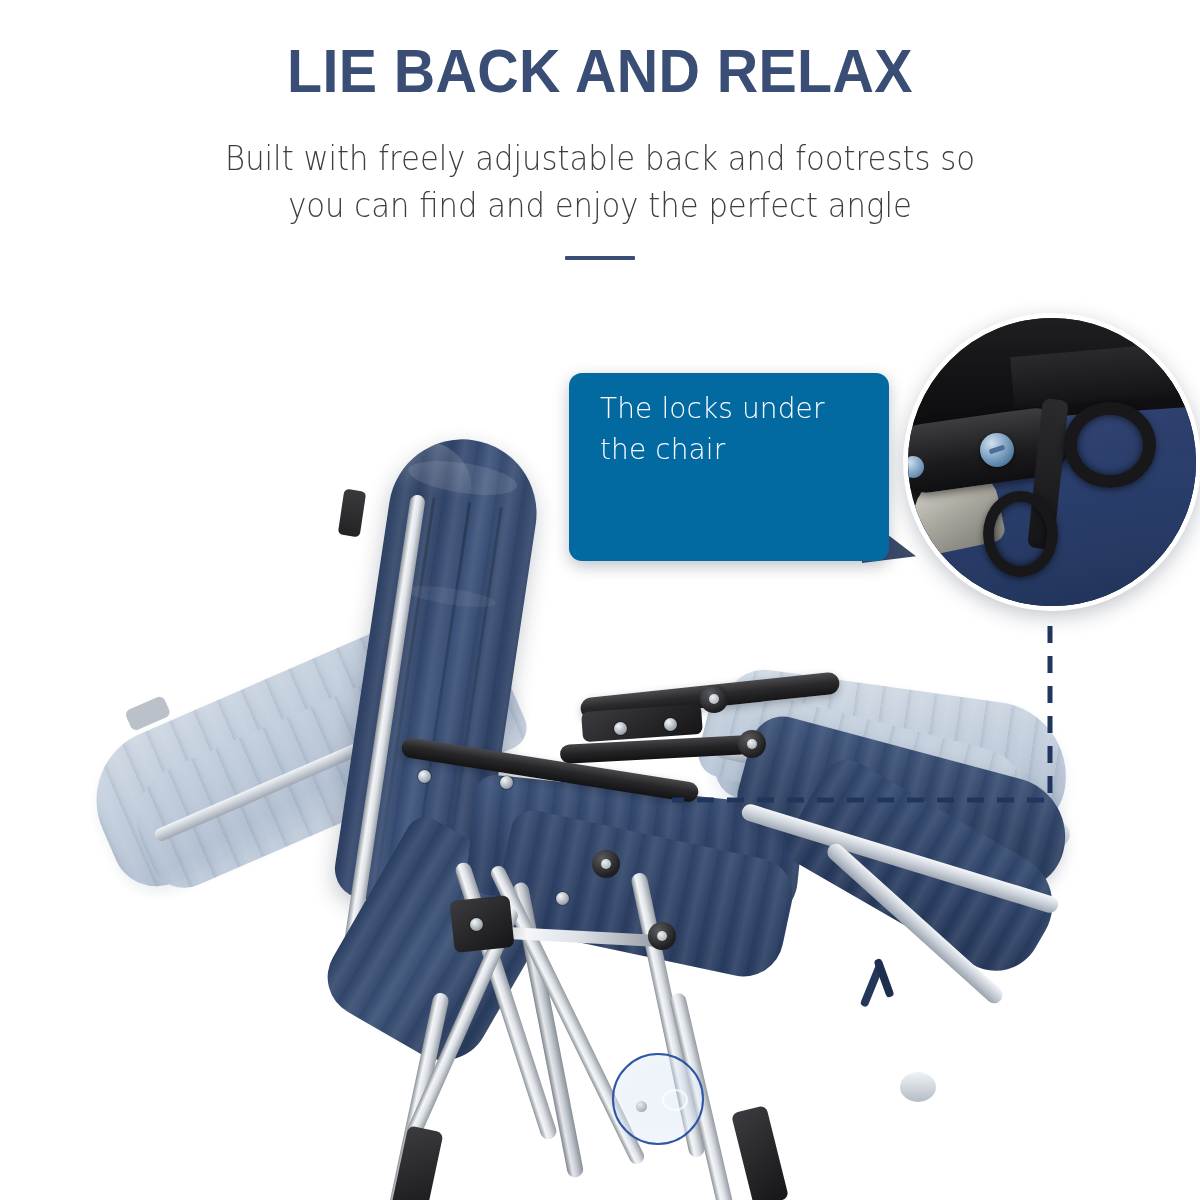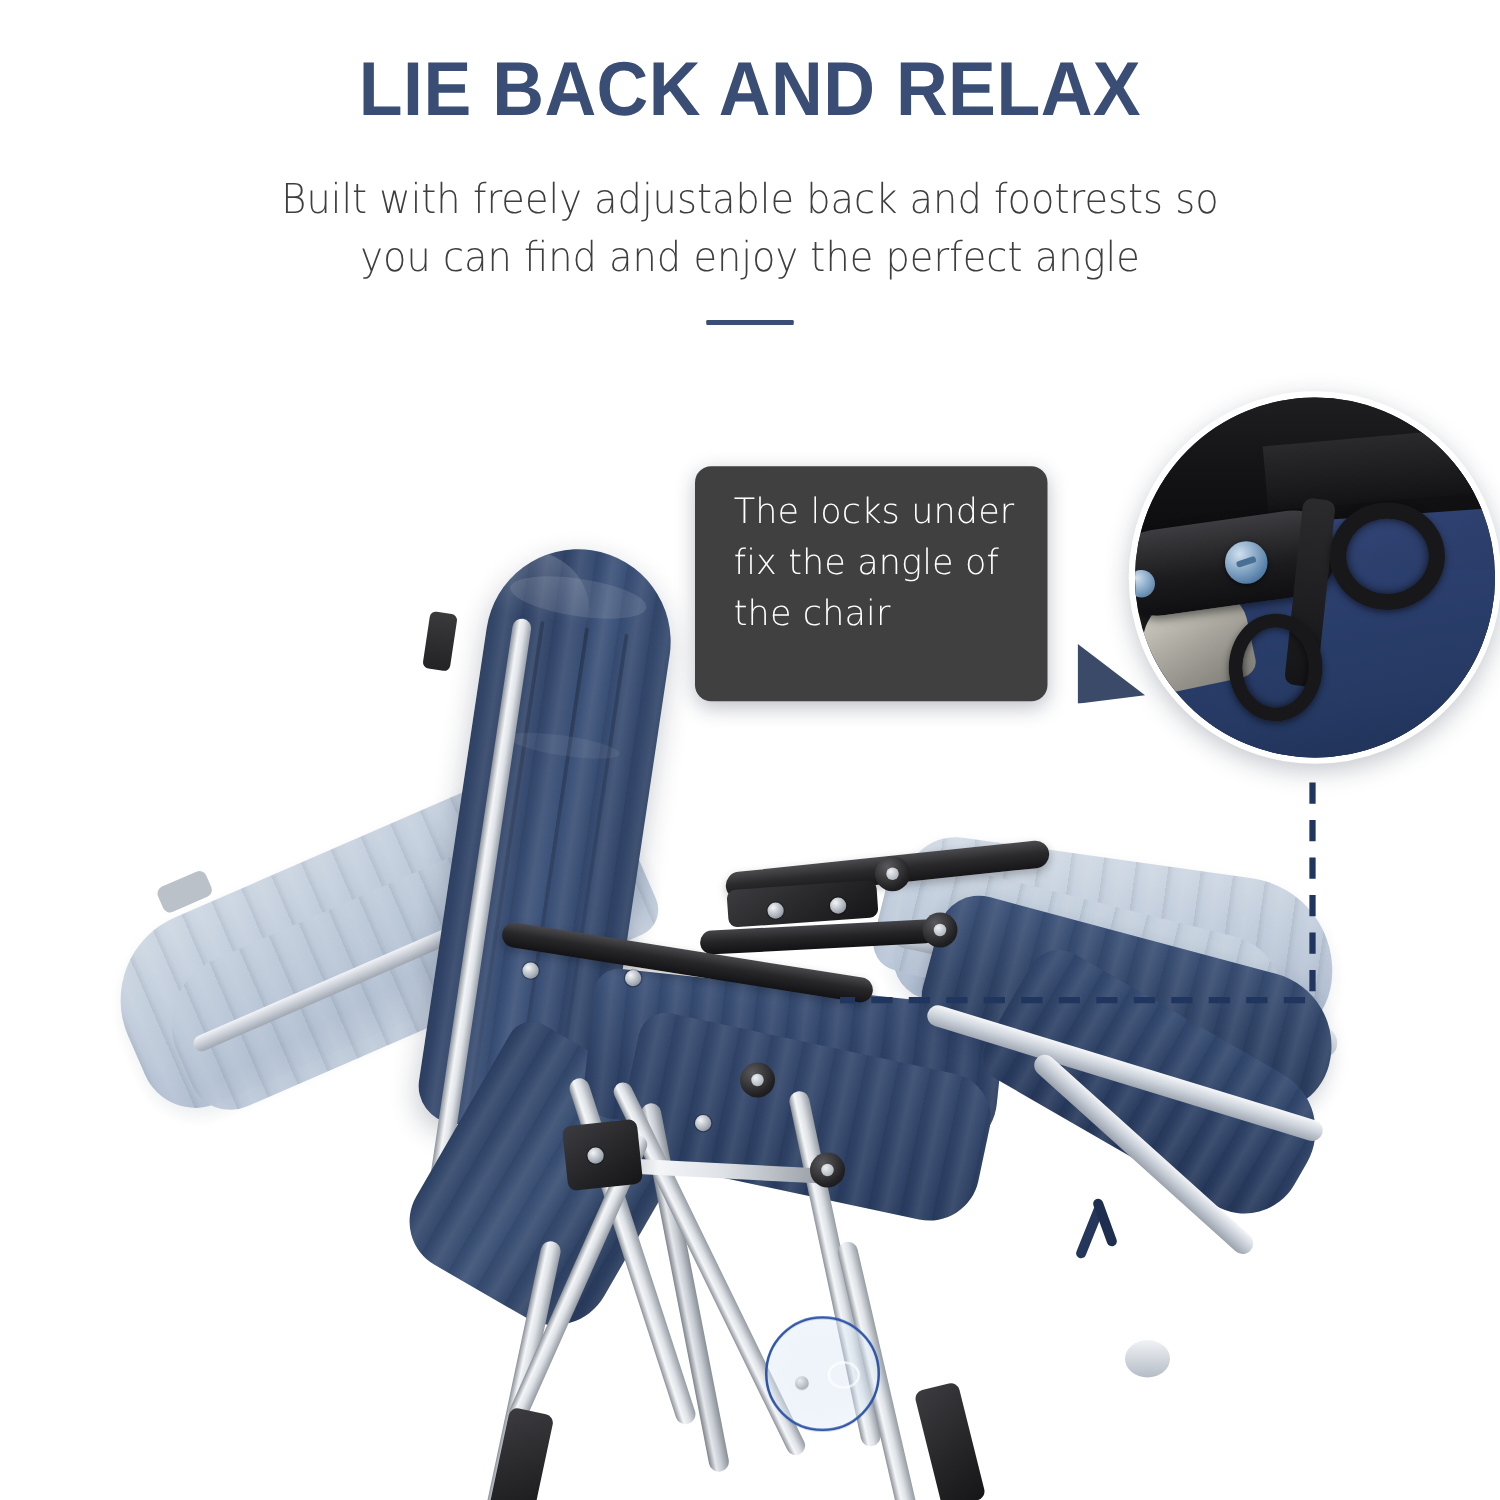--- a/index.html
+++ b/index.html
@@ -343,22 +343,22 @@
   }
   .inset-metal {
     position:absolute; left:2%; top:54%; width:30%; height:26%;
     background:linear-gradient(160deg,#d9d6cd,#a8a69d 50%,#7d7c76);
     border-radius:50% 40% 16% 24%;
     transform:rotate(-12deg);
   }
 
   
   .callout {
-    position:absolute; left:556px; top:373px; width:282px; height:188px;
-    background:#404040;
+    position:absolute; left:569px; top:373px; width:320px; height:188px;
+    background:#0369a1;
     border-radius:13px;
     box-shadow:0 5px 16px rgba(25,35,60,0.28);
     z-index:7;
   }
   .callout-text {
     position:absolute; left:31px; top:16px; right:16px;
     color:#ffffff; font-size:28px; font-weight:300; line-height:1.46;
     font-family:"DejaVu Sans", sans-serif;
     letter-spacing:0.1px;
   }
@@ -493,18 +493,17 @@
     <div class="inset-ring r1"></div>
     <div class="inset-ring r2"></div>
     <div class="inset-bigscrew"></div>
     <div class="inset-smallscrew"></div>
   </div>
 
   <div class="callout-tail"></div>
   <div class="callout">
     <div class="callout-text">
       <span class="cl">The locks under</span>
-      <span class="cl">fix the angle of</span>
       <span class="cl">the chair</span>
     </div>
   </div>
 
 </div>
 
 </body></html>

